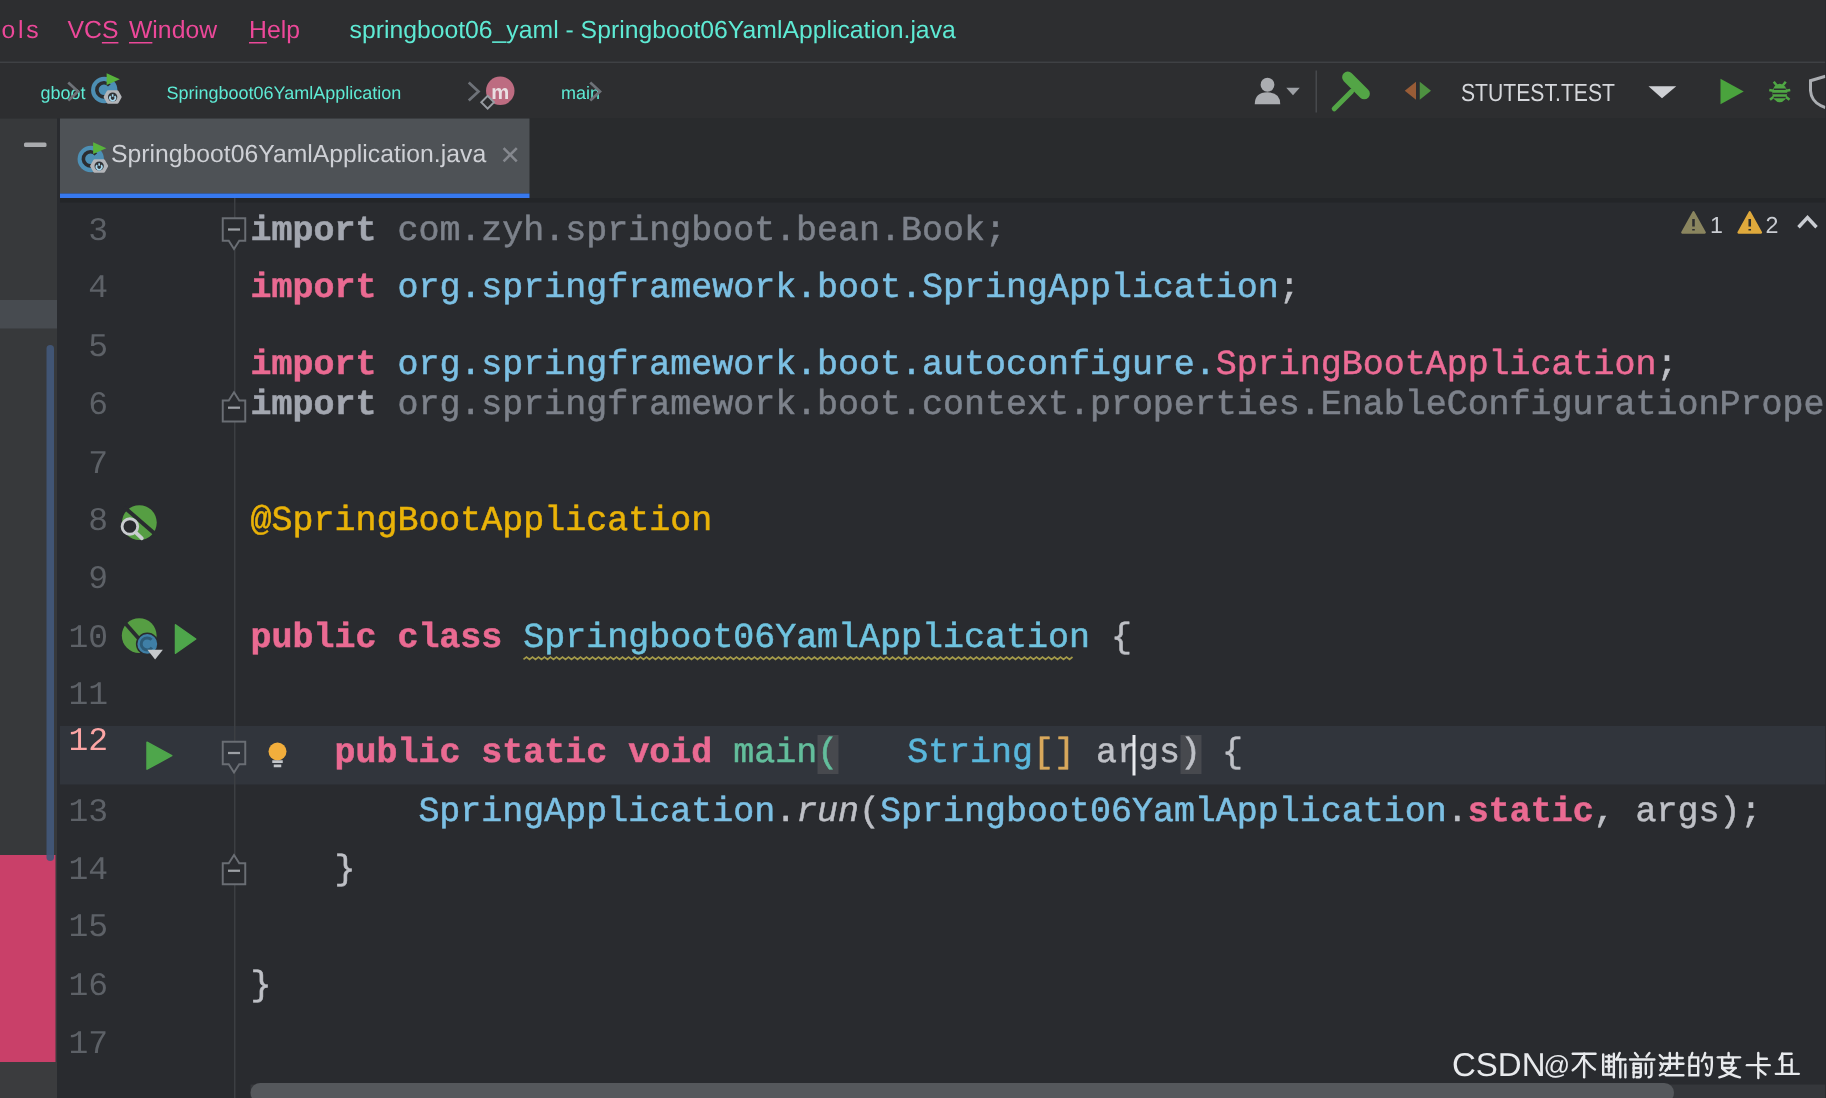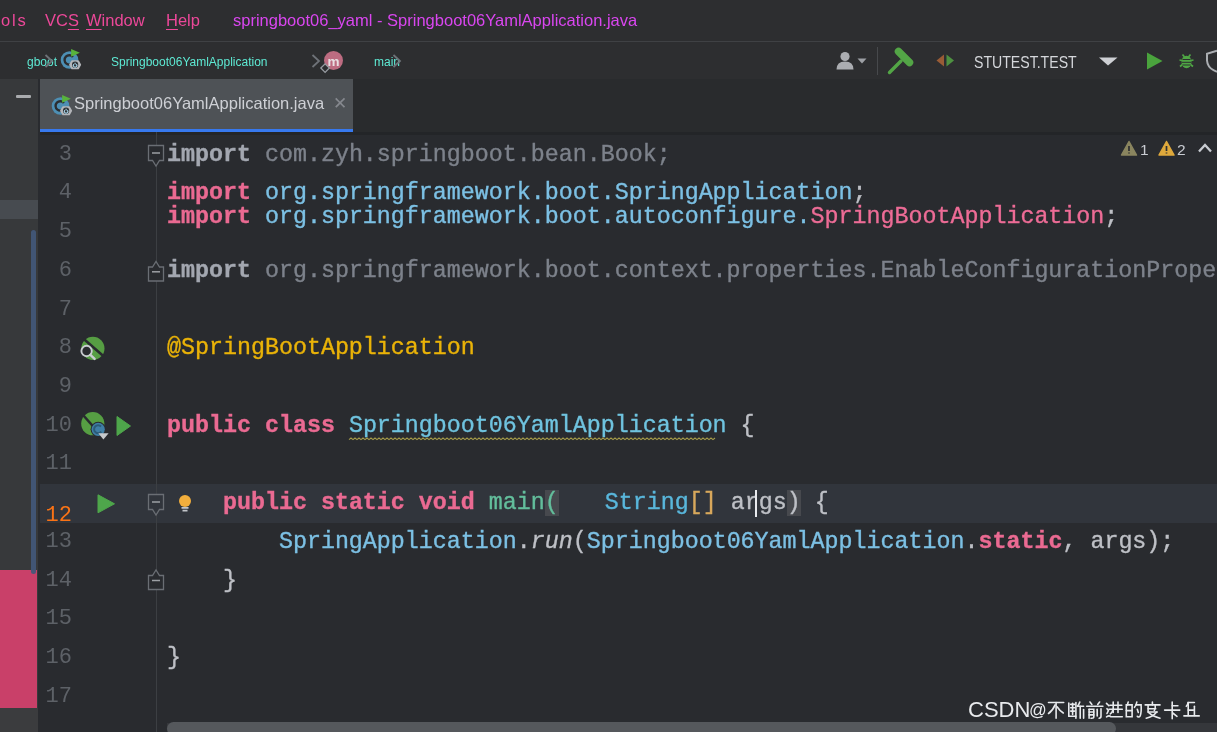--- a/index.html
+++ b/index.html
@@ -3,21 +3,21 @@
 <meta charset="utf-8">
 <style>
   * { margin:0; padding:0; box-sizing:border-box; }
   html,body { width:1217px; height:732px; overflow:hidden; background:#292b2f; }
   body { position:relative; font-family:"Liberation Sans", sans-serif; }
   .abs { position:absolute; }
   
   #menubar { left:0; top:0; width:1217px; height:41px; background:#2d2e30; }
   .mi { position:absolute; top:0; height:41px; line-height:41px; font-size:16.5px; color:#ec4899; white-space:pre; }
   .mi u { text-decoration:underline; text-underline-offset:3px; }
-  #wintitle { position:absolute; left:233px; top:0; height:41px; line-height:41px; font-size:16.5px; color:#d946ef; white-space:pre; }
+  #wintitle { position:absolute; left:233px; top:0; height:41px; line-height:41px; font-size:16.5px; color:#5eead4; white-space:pre; }
   #toolbar { left:0; top:41px; width:1217px; height:38px; background:#2d2e30; border-top:1px solid #3f4144; }
   .bc { position:absolute; top:0; height:40px; line-height:40px; font-size:12px; color:#5eead4; white-space:pre;padding-left:27px; }
   #rtext { position:absolute; left:974px; top:0; height:40px; line-height:40px; font-size:16.5px; color:#d5d7db; transform:scaleX(.855); transform-origin:0 50%; }
   
   #tabbar { left:40px; top:79px; width:1177px; height:53px; background:#292b2d; }
   #tab { position:absolute; left:0; top:0; width:313px; height:49.5px; background:#4e5256; }
   #tabtext { position:absolute; left:34px; top:0; height:66px; line-height:49.5px; font-size:16.5px; color:#ced0d5; white-space:pre; }
   #tabx { position:absolute; left:293px; top:0; height:49.5px; line-height:49.5px; font-size:17px; color:#85888e; }
   #tabline { position:absolute; left:0; top:49.5px; width:313px; height:3.5px; background:#3779ef; }
   
@@ -82,29 +82,29 @@
   <div id="foldline"></div>
   <div class="num" style="top:3.7px;color:#5d6167">3</div>
   <div class="num" style="top:42.4px;color:#5d6167">4</div>
   <div class="num" style="top:81.1px;color:#5d6167">5</div>
   <div class="num" style="top:119.8px;color:#5d6167">6</div>
   <div class="num" style="top:158.5px;color:#5d6167">7</div>
   <div class="num" style="top:197.2px;color:#5d6167">8</div>
   <div class="num" style="top:236.0px;color:#5d6167">9</div>
   <div class="num" style="top:274.7px;color:#5d6167">10</div>
   <div class="num" style="top:313.4px;color:#5d6167">11</div>
-  <div class="num" style="top:365px;color:#f97316">12</div>
+  <div class="num" style="top:344px;color:#fca5a5">12</div>
   <div class="num" style="top:390.8px;color:#5d6167">13</div>
   <div class="num" style="top:429.5px;color:#5d6167">14</div>
   <div class="num" style="top:468.2px;color:#5d6167">15</div>
   <div class="num" style="top:506.9px;color:#5d6167">16</div>
   <div class="num" style="top:545.6px;color:#5d6167">17</div>
   <div class="cl" style="top:3.7px"><span class="grb">import</span><span class="gr"> com.zyh.springboot.bean.Book;</span></div>
   <div class="cl" style="top:42.4px"><span class="kw">import</span><span class="pk"> org.springframework.boot.SpringApplication</span>;</div>
-  <div class="cl" style="top:66px"><span class="kw">import</span><span class="pk"> org.springframework.boot.autoconfigure.</span><span style="color:#ed6c96">SpringBootApplication</span>;</div>
+  <div class="cl" style="top:93px"><span class="kw">import</span><span class="pk"> org.springframework.boot.autoconfigure.</span><span style="color:#ed6c96">SpringBootApplication</span>;</div>
   <div class="cl" style="top:119.8px"><span class="grb">import</span><span class="gr"> org.springframework.boot.context.properties.EnableConfigurationProperties;</span></div>
   <div class="cl" style="top:197.2px"><span class="ann">@SpringBootApplication</span></div>
   <div class="cl" style="top:274.7px"><span class="kw">public class</span> <span class="cls">Springboot06YamlApplication</span> {</div>
   <div class="cl" style="top:352.1px">    <span class="kw">public static void</span> <span class="grn">main</span><span class="grn pbx">(</span><span class="str">String</span><span class="yl">[]</span> args<span class="pbx">)</span> {</div>
   <div class="cl" style="top:390.8px">        <span class="pk">SpringApplication</span>.<span class="it">run</span>(<span class="pk">Springboot06YamlApplication</span>.<span class="kw">static</span>, args);</div>
   <div class="cl" style="top:429.5px">    }</div>
   <div class="cl" style="top:506.9px">}</div>
   <div id="caret"></div>
   <div id="hstrack"></div>
     <div id="hscroll"></div>

